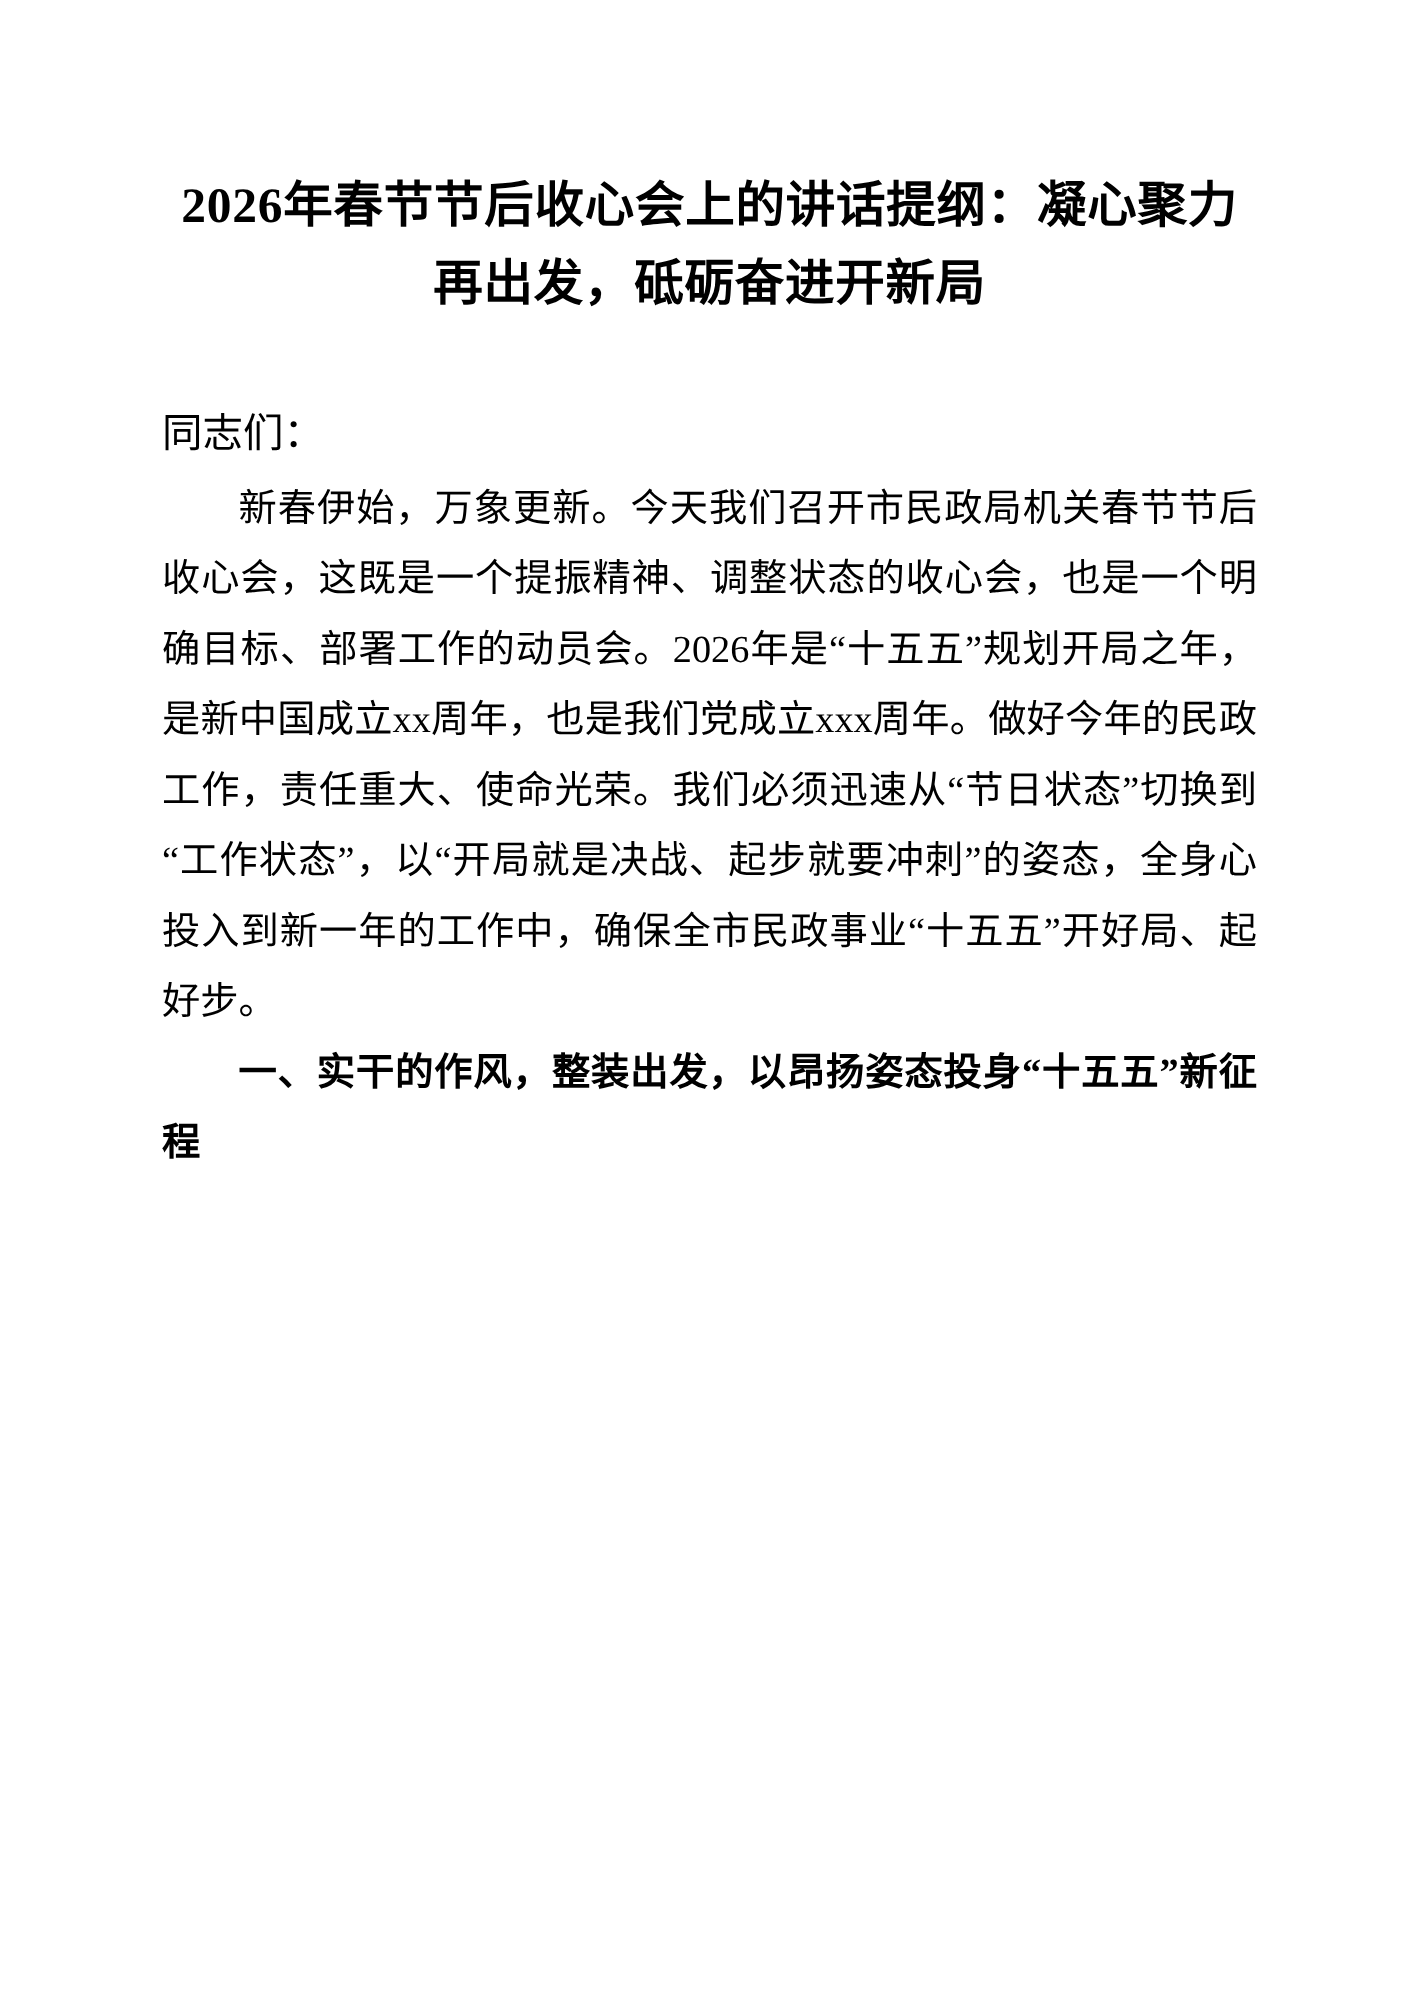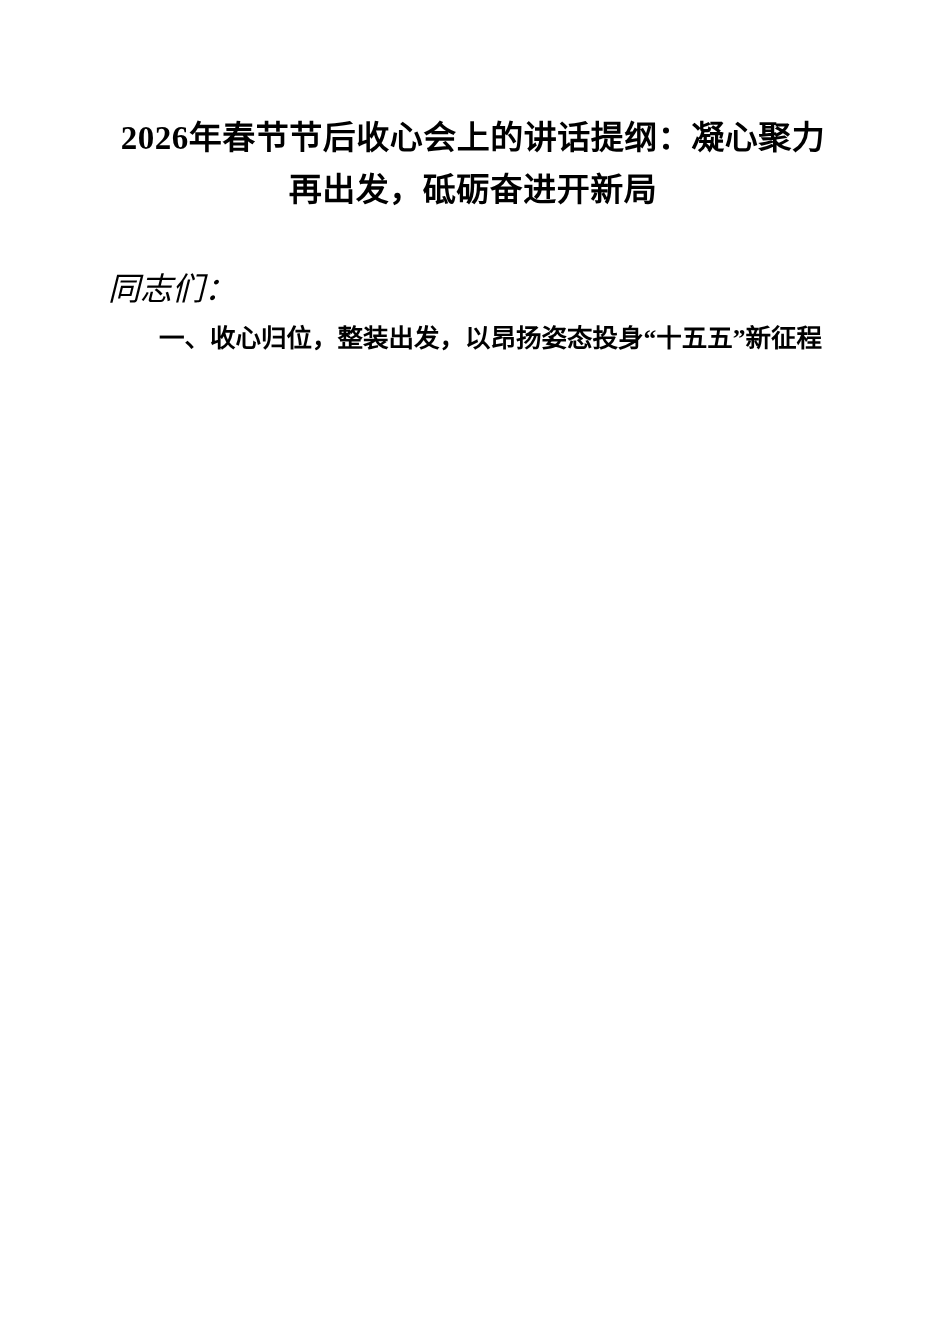--- a/index.html
+++ b/index.html
@@ -25,26 +25,25 @@
     font-family: "Liberation Serif", "DejaVu Serif", serif;
     font-weight: bold;
     font-size: 33px;
     line-height: 52px;
     text-align: center;
     letter-spacing: 0.5px;
     margin: 0 0 50px 0;
     padding: 0 8px;
   }
   .salutation {
-    font-size: 32px;
+    font-size: 27px;
     line-height: 47px;
     margin: 0 0 2px 0;
     text-align: justify;
     text-justify: inter-ideograph;
-    font-style: italic;
   }
   p.body-para {
     font-size: 25.5px;
     line-height: 47px;
     margin: 0;
     text-indent: 51px;
     text-align: justify;
     text-justify: inter-ideograph;
   }
   p.heading-para {
@@ -59,17 +58,18 @@
 </style>
 </head>
 <body>
 
 <div class="page">
 
   <h1 class="doc-title">2026年春节节后收心会上的讲话提纲：凝心聚力再出发，砥砺奋进开新局</h1>
 
   <div class="salutation">同志们：</div>
 
+  <p class="body-para">新春伊始，万象更新。今天我们召开市民政局机关春节节后收心会，这既是一个提振精神、调整状态的收心会，也是一个明确目标、部署工作的动员会。2026年是“十五五”规划开局之年，是新中国成立xx周年，也是我们党成立xxx周年。做好今年的民政工作，责任重大、使命光荣。我们必须迅速从“节日状态”切换到“工作状态”，以“开局就是决战、起步就要冲刺”的姿态，全身心投入到新一年的工作中，确保全市民政事业“十五五”开好局、起好步。</p>
 
-  <p class="heading-para">一、收心归位，整装出发，以昂扬姿态投身“十五五”新征程</p>
+  <p class="heading-para">一、实干的作风，整装出发，以昂扬姿态投身“十五五”新征程</p>
 
 
 </div>
 
 </body></html>

